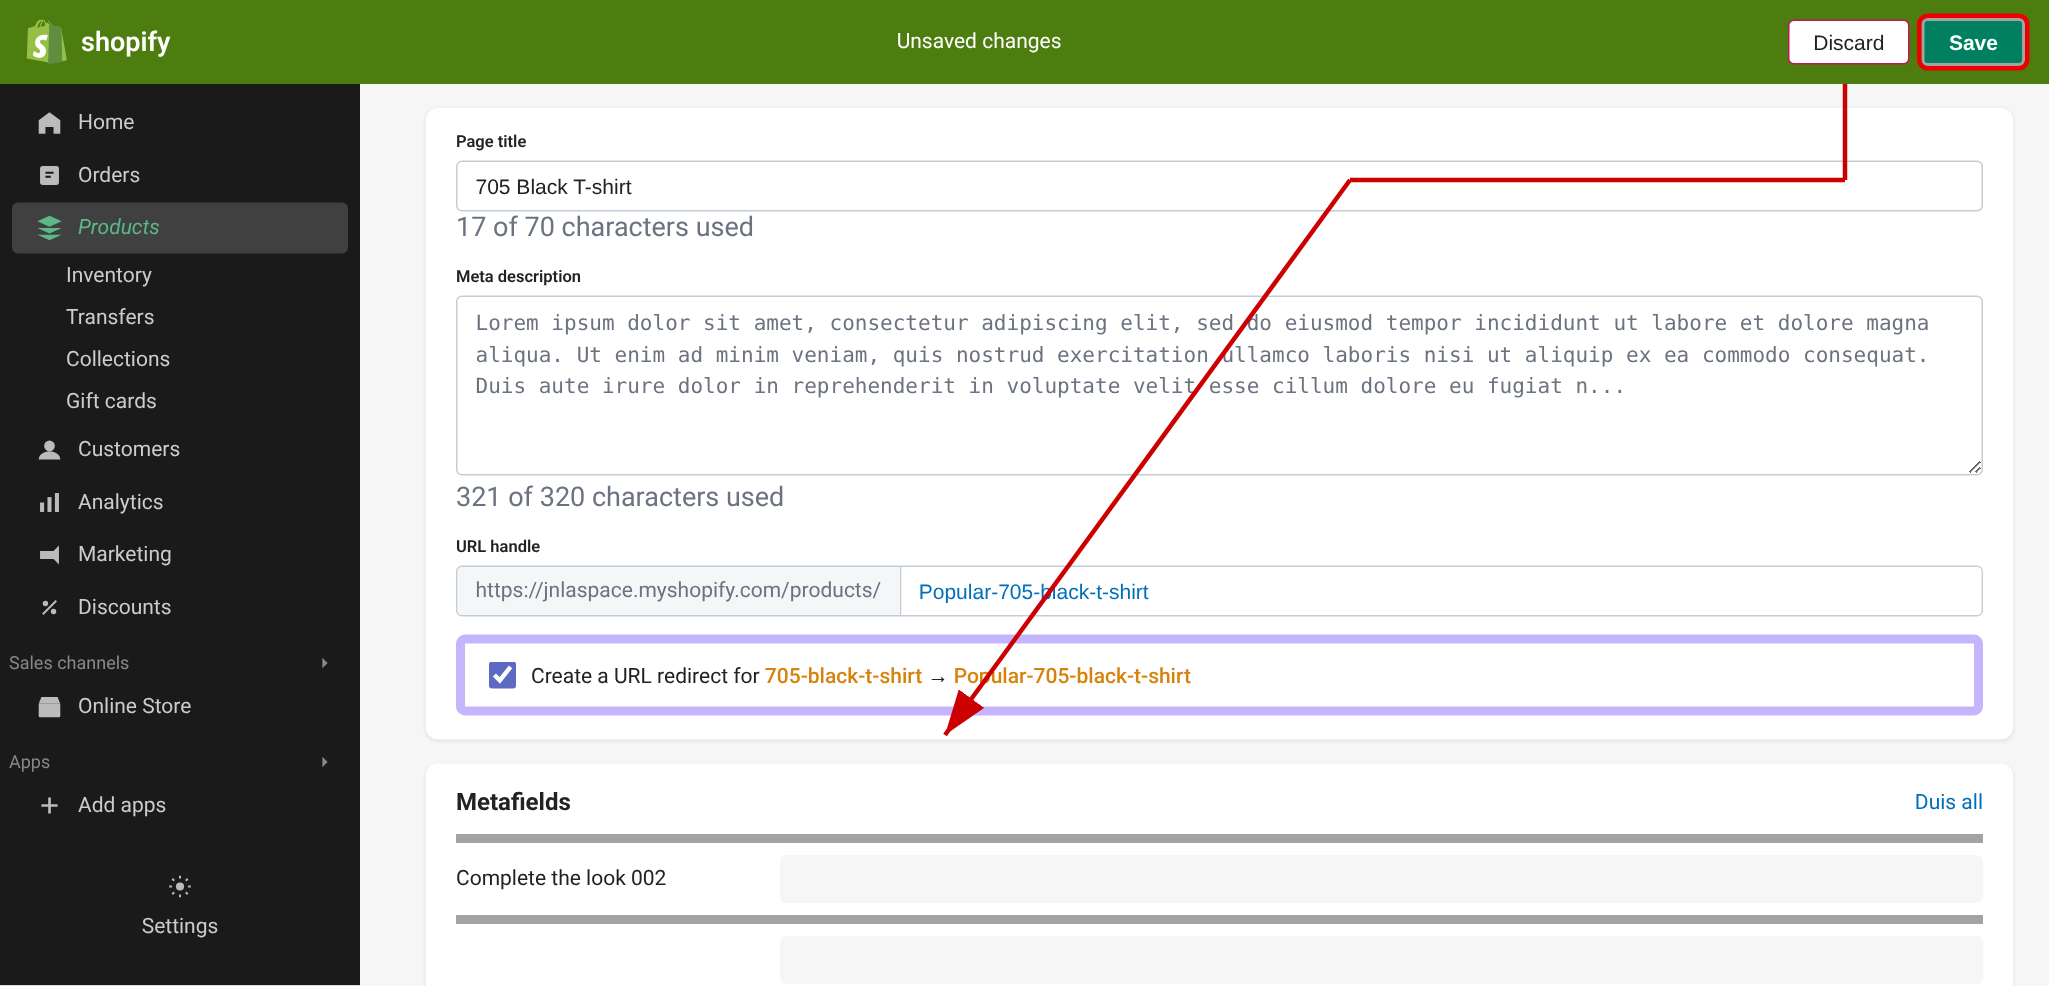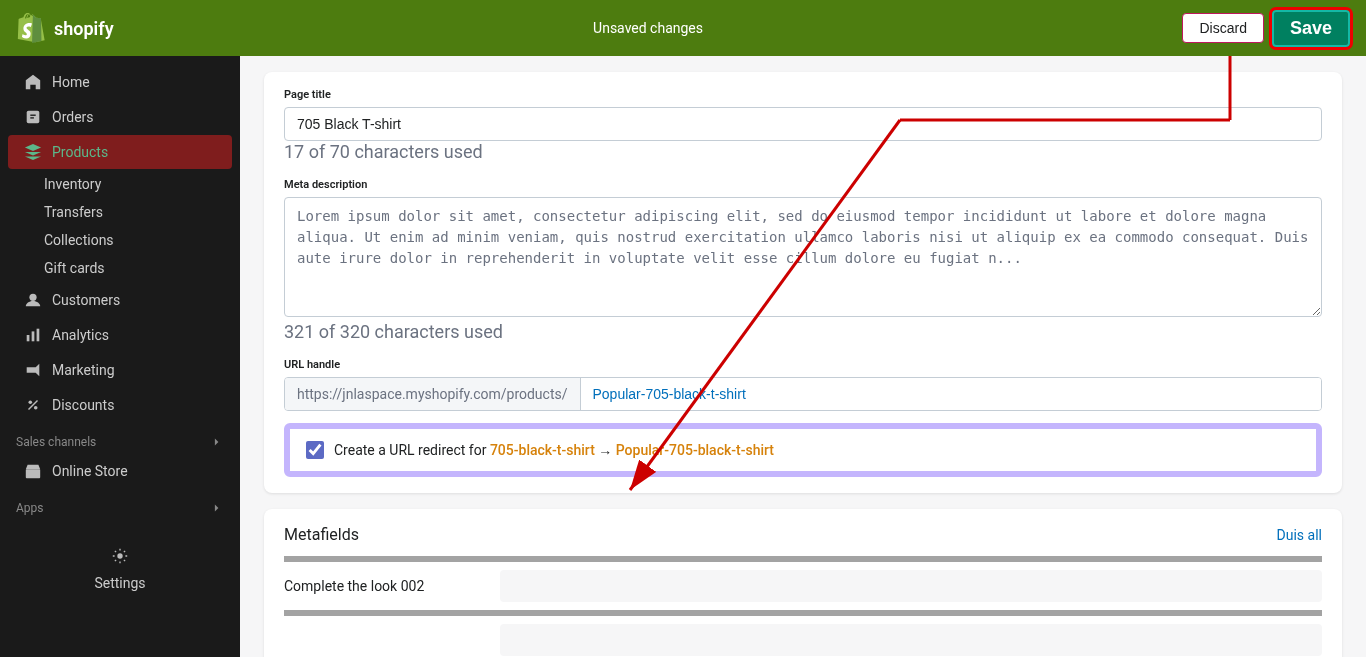--- a/index.html
+++ b/index.html
@@ -24,32 +24,32 @@
       background: #fff;
       border: 1px solid #be185d;
       border-radius: 4px;
       padding: 6px 16px;
       font-size: 14px;
       cursor: pointer;
       color: #202223;
     }
     .btn-save {
       background: #008060;
-      border: 2px solid #14b8a6;
+      border: 2px solid #a3a3a3;
       border-radius: 4px;
       padding: 6px 16px;
-      font-size: 18px;
+      font-size: 14px;
       cursor: pointer;
       color: #fff;
       font-weight: 600;
       outline: 3px solid #e00;
     }
 
     
-    .layout { display: flex; flex: 1; overflow: hidden; }
+    .layout { display: flex; flex: 1; overflow: hidden; gap: 20px; }
 
     
     .sidebar {
       width: 240px;
       background: #1a1a1a;
       color: #ccc;
       flex-shrink: 0;
       overflow-y: auto;
       padding: 8px 0;
     }
@@ -57,26 +57,26 @@
       display: flex;
       align-items: center;
       gap: 10px;
       padding: 8px 16px;
       font-size: 14px;
       color: #ccc;
       cursor: pointer;
       border-radius: 4px;
       margin: 1px 8px;
     }
-    .sidebar-item.active-green { color: #5cb78a; background: #7f1d1d; }
+    .sidebar-item.active-green { color: #5cb78a; background: #404040; font-style: italic; }
     .sidebar-item svg { width: 18px; height: 18px; flex-shrink: 0; }
     .sidebar-section-label {
       font-size: 12px;
       color: #888;
-      padding: 12px 16px 4px 16px;
+      padding: 12px 16px 4px 6px;
       display: flex;
       align-items: flex-start;
       justify-content: space-between;
     }
     .sidebar-section-label svg { width: 14px; height: 14px; }
     .sidebar-item-indent {
       display: flex;
       align-items: flex-end;
       gap: 10px;
       padding: 6px 16px 6px 44px;
@@ -182,21 +182,21 @@
     .redirect-label span.arrow { color: #202223; }
     .redirect-label span.new { color: #d6820b; font-weight: 500; }
 
     
     .metafields-header {
       display: flex;
       justify-content: space-between;
       align-items: center;
       margin-bottom: 12px;
     }
-    .metafields-title { font-size: 16px; font-weight: 400; color: #202223; }
+    .metafields-title { font-size: 16px; font-weight: 700; color: #202223; }
     .show-all-link { font-size: 14px; color: #006fbb; cursor: pointer; }
 
     .metafield-row {
       display: flex;
       align-items: center;
       gap: 16px;
       padding: 8px 0;
       border-top: 6px solid #a3a3a3;
     }
     .metafield-name { font-size: 14px; color: #202223; width: 200px; flex-shrink: 0; }
@@ -324,20 +324,27 @@
           <path d="M2 8l2-5h12l2 5"></path>
         </svg>
       <span>Online Store</span>
     </div>
 
     <div class="sidebar-section-label">
       <span>Apps</span>
       <svg viewBox="0 0 20 20" fill="#888">
           <path d="M7 5l5 5-5 5"></path>
         </svg>
+    </div>
+    <div class="sidebar-item">
+      <svg viewBox="0 0 20 20" fill="#bbb">
+          <line x1="10" y1="4" x2="10" y2="16" stroke="#bbb" stroke-width="2"></line>
+          <line x1="4" y1="10" x2="16" y2="10" stroke="#bbb" stroke-width="2"></line>
+        </svg>
+      <span>Add apps</span>
     </div>
 
     <div class="sidebar-item" style="margin-top: 20px; flex-direction: column;">
       <svg viewBox="0 0 20 20" fill="#bbb">
           <circle cx="10" cy="10" r="3"></circle>
           <path d="M10 2v2M10 16v2M2 10h2M16 10h2M4.3 4.3l1.4 1.4M14.3 14.3l1.4 1.4M4.3 15.7l1.4-1.4M14.3 5.7l1.4-1.4" stroke="#bbb" stroke-width="1.5"></path>
         </svg>
       <span>Settings</span>
     </div>
   </div>

